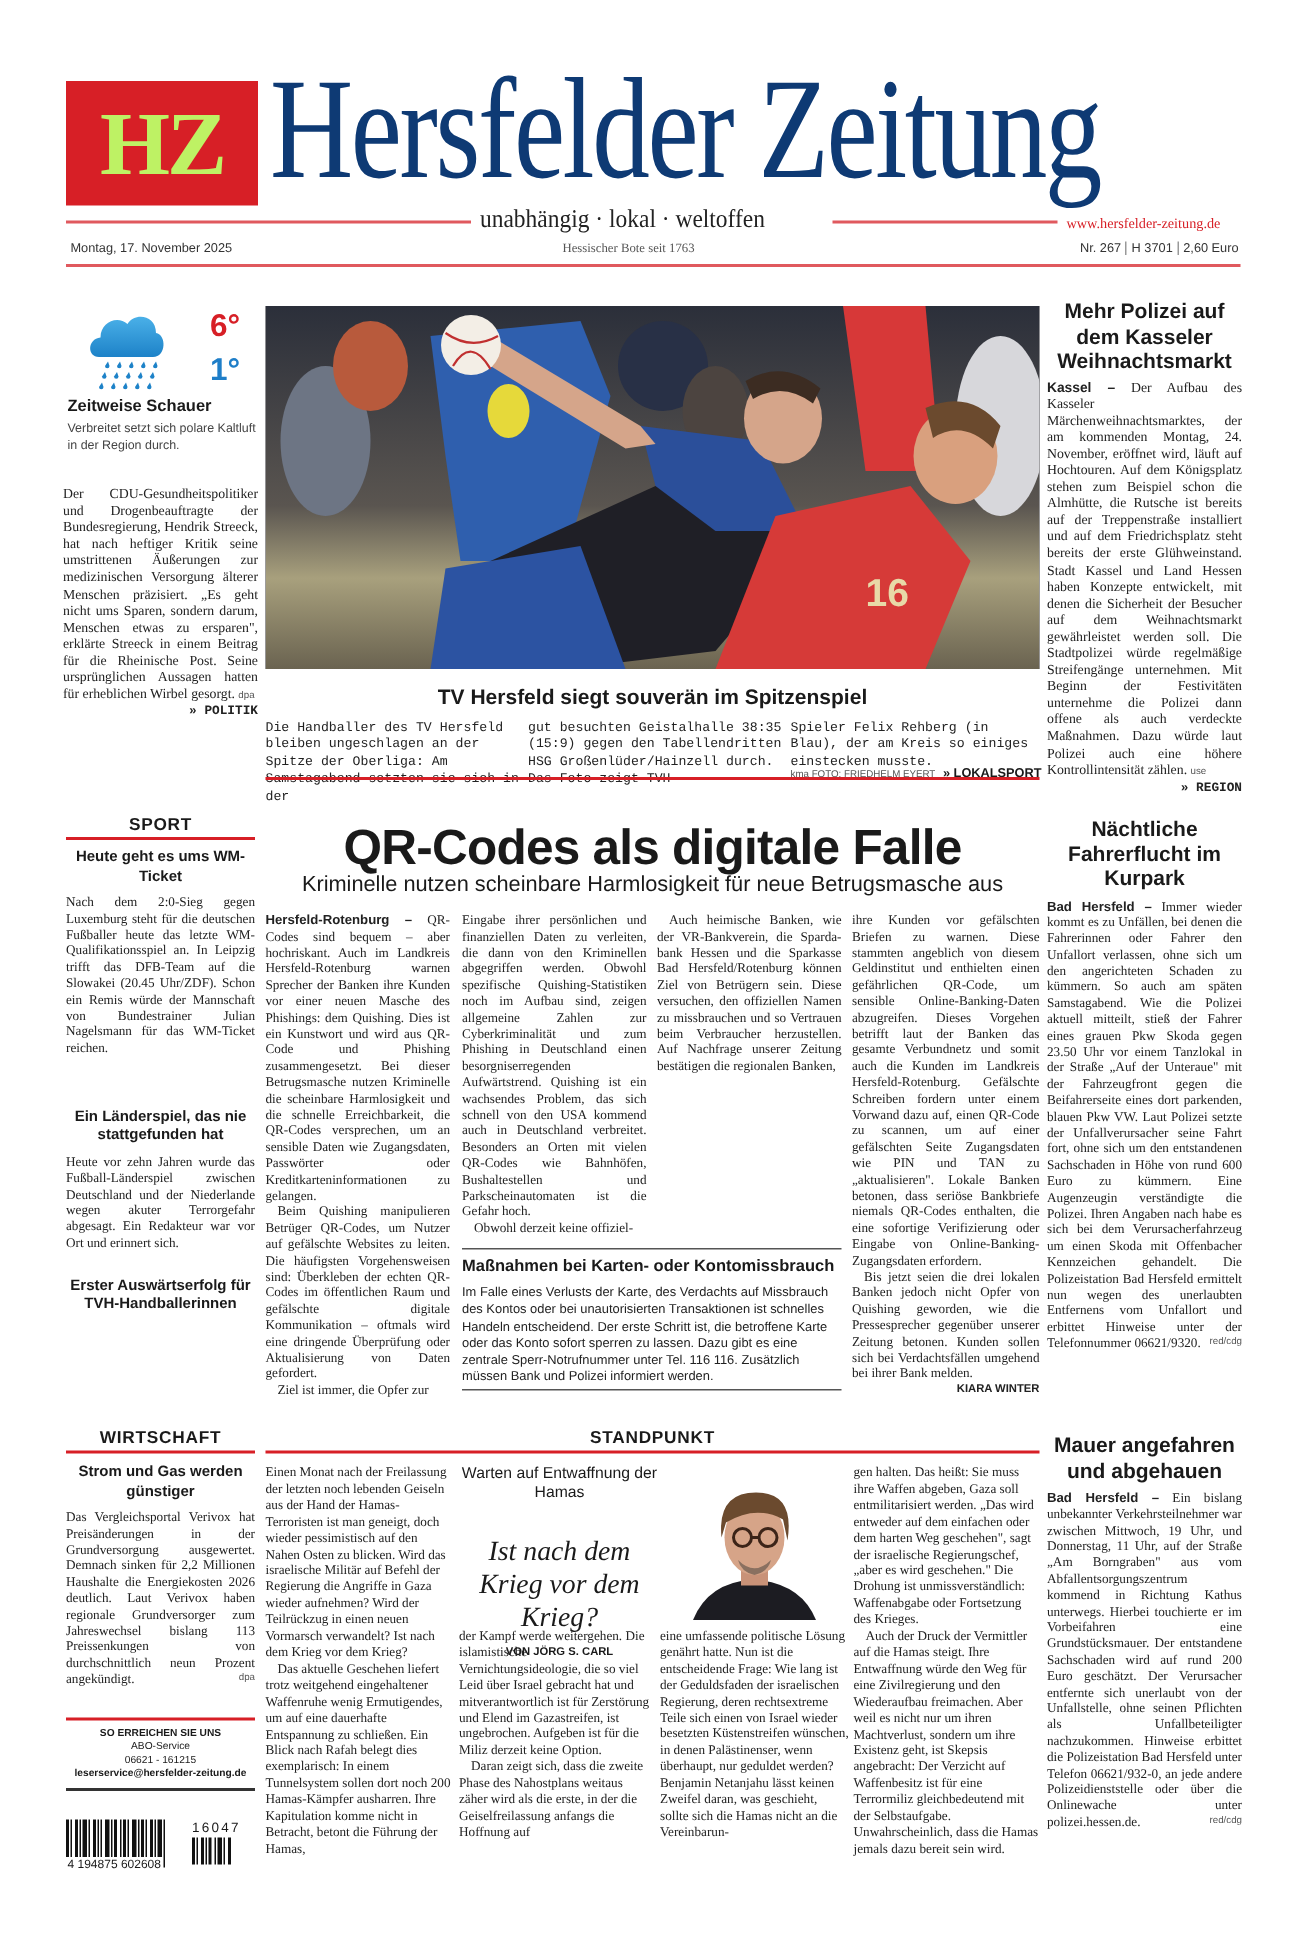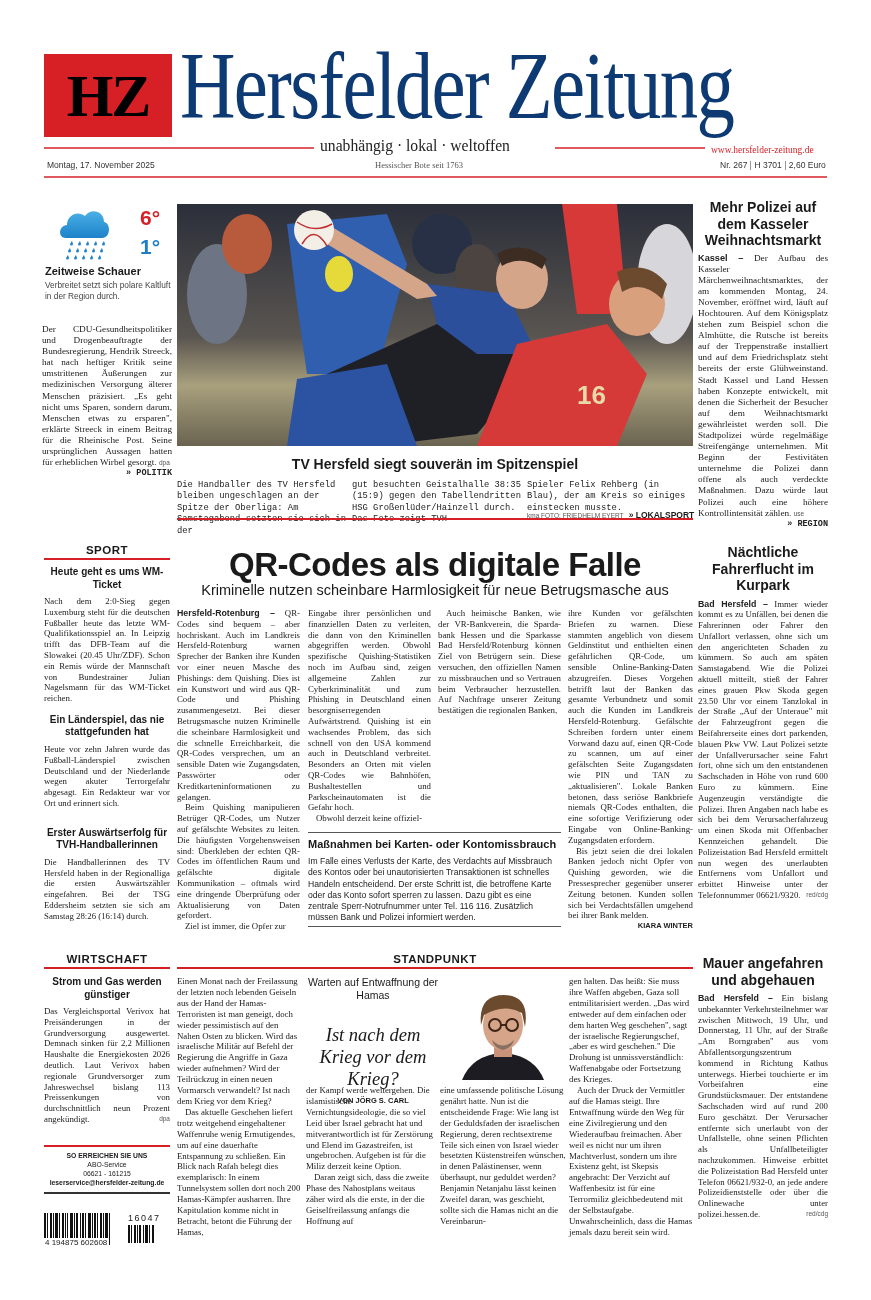--- a/index.html
+++ b/index.html
@@ -4,21 +4,21 @@
 <style>
 *{margin:0;padding:0;box-sizing:border-box}
 html,body{width:871px;height:1300px;background:#fff;overflow:hidden}
 body{position:relative;font-family:"DejaVu Serif",serif;color:#1a1a1a}
 .abs{position:absolute}
 .serif{font-family:"Liberation Serif",serif}
 .sans{font-family:"Liberation Sans",sans-serif}
 
 
 #logo-box{left:44px;top:54px;width:128px;height:83px;background:#d71f26;display:flex;align-items:center;justify-content:center}
-#logo-box span{font-family:"Liberation Serif",serif;font-weight:bold;color:#000000;font-size:60px;letter-spacing:-2px;line-height:1}
+#logo-box span{font-family:"Liberation Serif",serif;font-weight:bold;color:#bef264;font-size:60px;letter-spacing:-2px;line-height:1}
 #title{left:180px;top:38px;font-family:"Liberation Serif",serif;font-size:96px;color:#0e3a74;line-height:1;letter-spacing:-2px;white-space:nowrap;transform:scaleX(0.80);transform-origin:left top}
 .rule-red{background:#e0595e;height:2px}
 #slogan{left:320px;top:136px;font-family:"Liberation Serif",serif;font-size:17px;color:#222;white-space:nowrap;transform:scaleX(0.92);transform-origin:left top}
 #website{left:711px;top:145px;font-family:"Liberation Serif",serif;font-size:9.5px;color:#d71f26;white-space:nowrap}
 #date{left:47px;top:160px;font-size:8.5px;color:#333;font-family:"Liberation Sans",sans-serif;white-space:nowrap}
 #since{left:375px;top:160px;font-size:8.5px;color:#555;font-family:"Liberation Serif",serif;white-space:nowrap}
 #issue{left:720px;top:160px;font-size:8.5px;color:#333;font-family:"Liberation Sans",sans-serif;white-space:nowrap}
 #issue .sep{display:inline-block;width:1px;height:9px;background:#999;margin:0 3px;vertical-align:middle}
 
 
@@ -161,27 +161,26 @@
     <span class="ref">» REGION</span>
   </div>
 </div>
 
 <div class="abs" style="left:44px;top:544px;width:126px">
   <div class="sec-head">SPORT</div>
   <div style="margin-top:6px">
     <div class="head-sans" style="font-size:10px;line-height:12.5px">Heute geht es ums WM-Ticket</div>
     <div class="body-serif" style="margin-top:5px;font-size:8.8px;line-height:10.8px">Nach dem 2:0-Sieg gegen Luxemburg steht für die deutschen Fußballer heute das letzte WM-Qualifikationsspiel an. In Leipzig trifft das DFB-Team auf die Slowakei (20.45 Uhr/ZDF). Schon ein Remis würde der Mannschaft von Bundestrainer Julian Nagelsmann für das WM-Ticket reichen.</div>
   </div>
-  <div style="margin-top:10px">
+  <div style="margin-top:35px">
     <div class="head-sans" style="font-size:10px;line-height:12.5px">Ein Länderspiel, das nie stattgefunden hat</div>
     <div class="body-serif" style="margin-top:5px;font-size:8.8px;line-height:10.8px">Heute vor zehn Jahren wurde das Fußball-Länderspiel zwischen Deutschland und der Niederlande wegen akuter Terrorgefahr abgesagt. Ein Redakteur war vor Ort und erinnert sich.</div>
   </div>
   <div style="margin-top:18px">
     <div class="head-sans" style="font-size:10px;line-height:12.5px">Erster Auswärtserfolg für TVH-Handballerinnen</div>
-    <div class="body-serif" style="margin-top:5px;font-size:8.8px;line-height:10.8px">Die Handballerinnen des TV Hersfeld haben in der Regionalliga die ersten Auswärtszähler eingefahren. Bei der TSG Eddersheim setzten sie sich am Samstag 28:26 (16:14) durch.</div>
   </div>
 </div>
 
 <div class="abs head-sans" style="left:177px;top:545px;width:516px;font-size:33px;line-height:40px;letter-spacing:-0.5px">QR-Codes als digitale Falle</div>
 <div class="abs sans" style="left:177px;top:582px;width:516px;text-align:center;font-size:14.5px;white-space:nowrap">Kriminelle nutzen scheinbare Harmlosigkeit für neue Betrugsmasche aus</div>
 
 <div class="abs body-serif" style="left:177px;top:608px;width:123px;font-size:8.8px;line-height:10.8px">
   <span class="lead">Hersfeld-Rotenburg –</span>
   <span>QR-Codes sind bequem – aber hochriskant. Auch im Landkreis Hersfeld-Rotenburg warnen Sprecher der Banken ihre Kunden vor einer neuen Masche des Phishings: dem Quishing. Dies ist ein Kunstwort und wird aus QR-Code und Phishing zusammengesetzt. Bei dieser Betrugsmasche nutzen Kriminelle die scheinbare Harmlosigkeit und die schnelle Erreichbarkeit, die QR-Codes versprechen, um an sensible Daten wie Zugangsdaten, Passwörter oder Kreditkarteninformationen zu gelangen.</span>
   <div style="text-indent:8px">Beim Quishing manipulieren Betrüger QR-Codes, um Nutzer auf gefälschte Websites zu leiten. Die häufigsten Vorgehensweisen sind: Überkleben der echten QR-Codes im öffentlichen Raum und gefälschte digitale Kommunikation – oftmals wird eine dringende Überprüfung oder Aktualisierung von Daten gefordert.</div>

